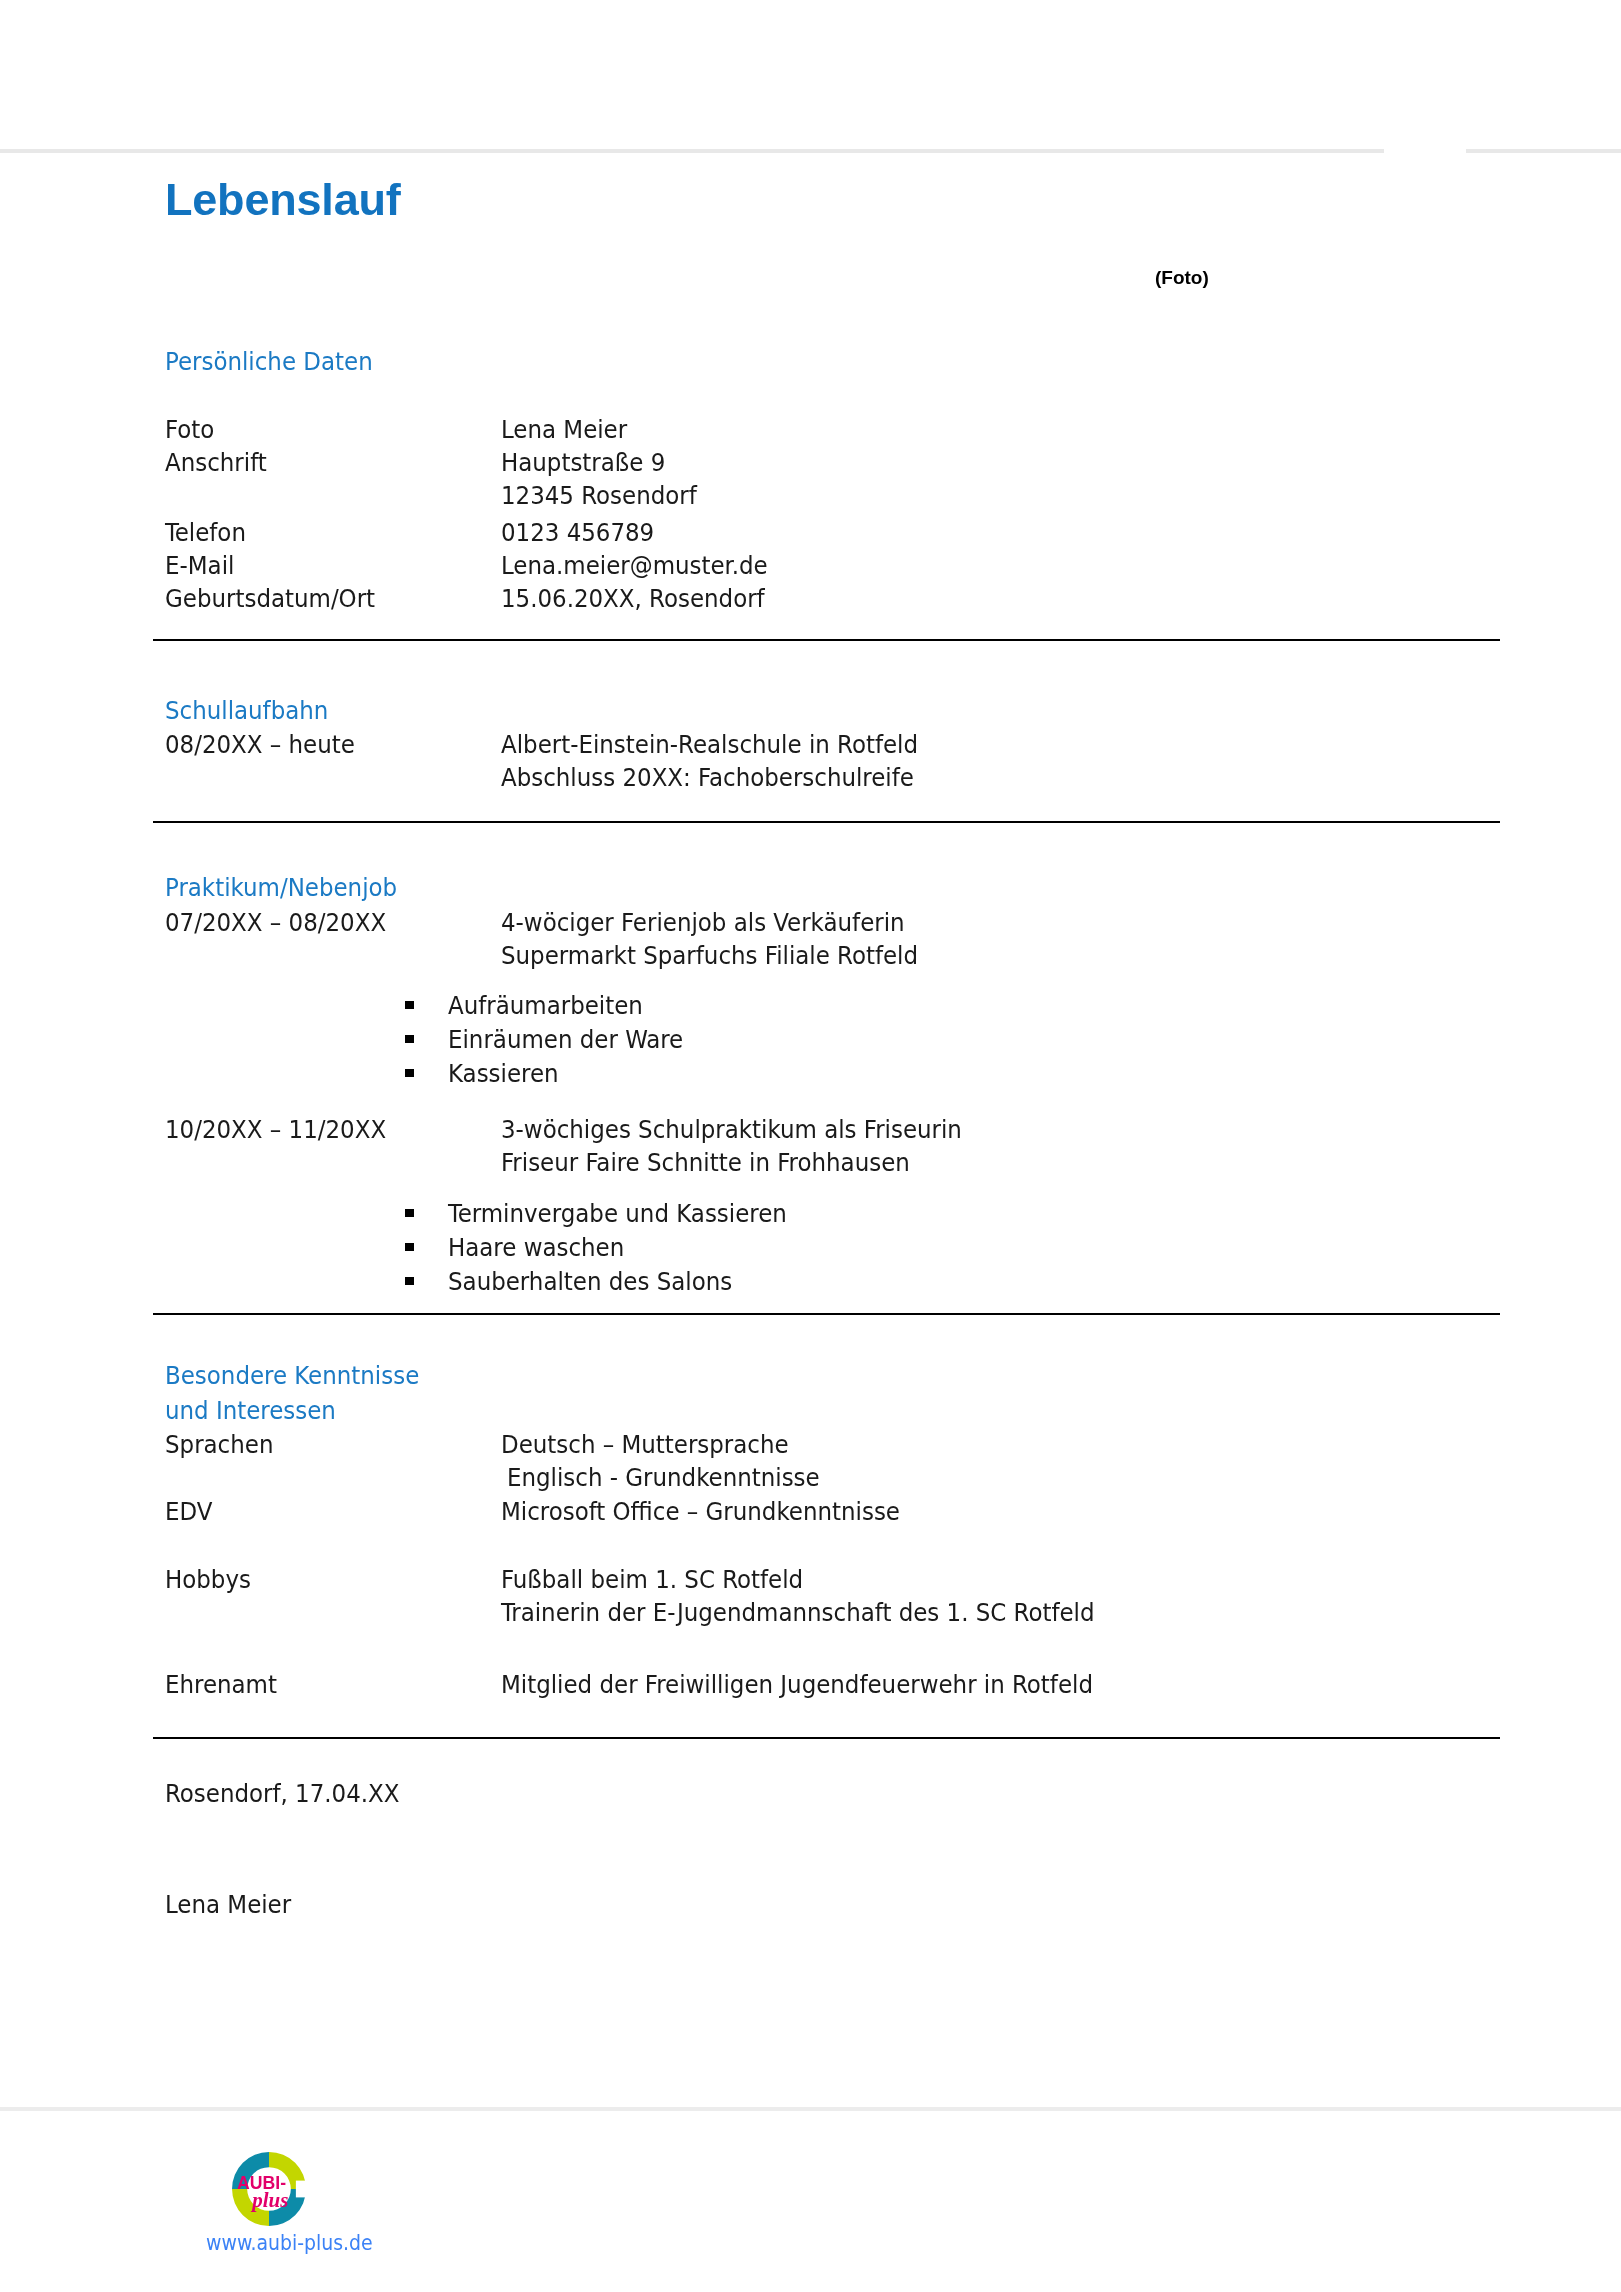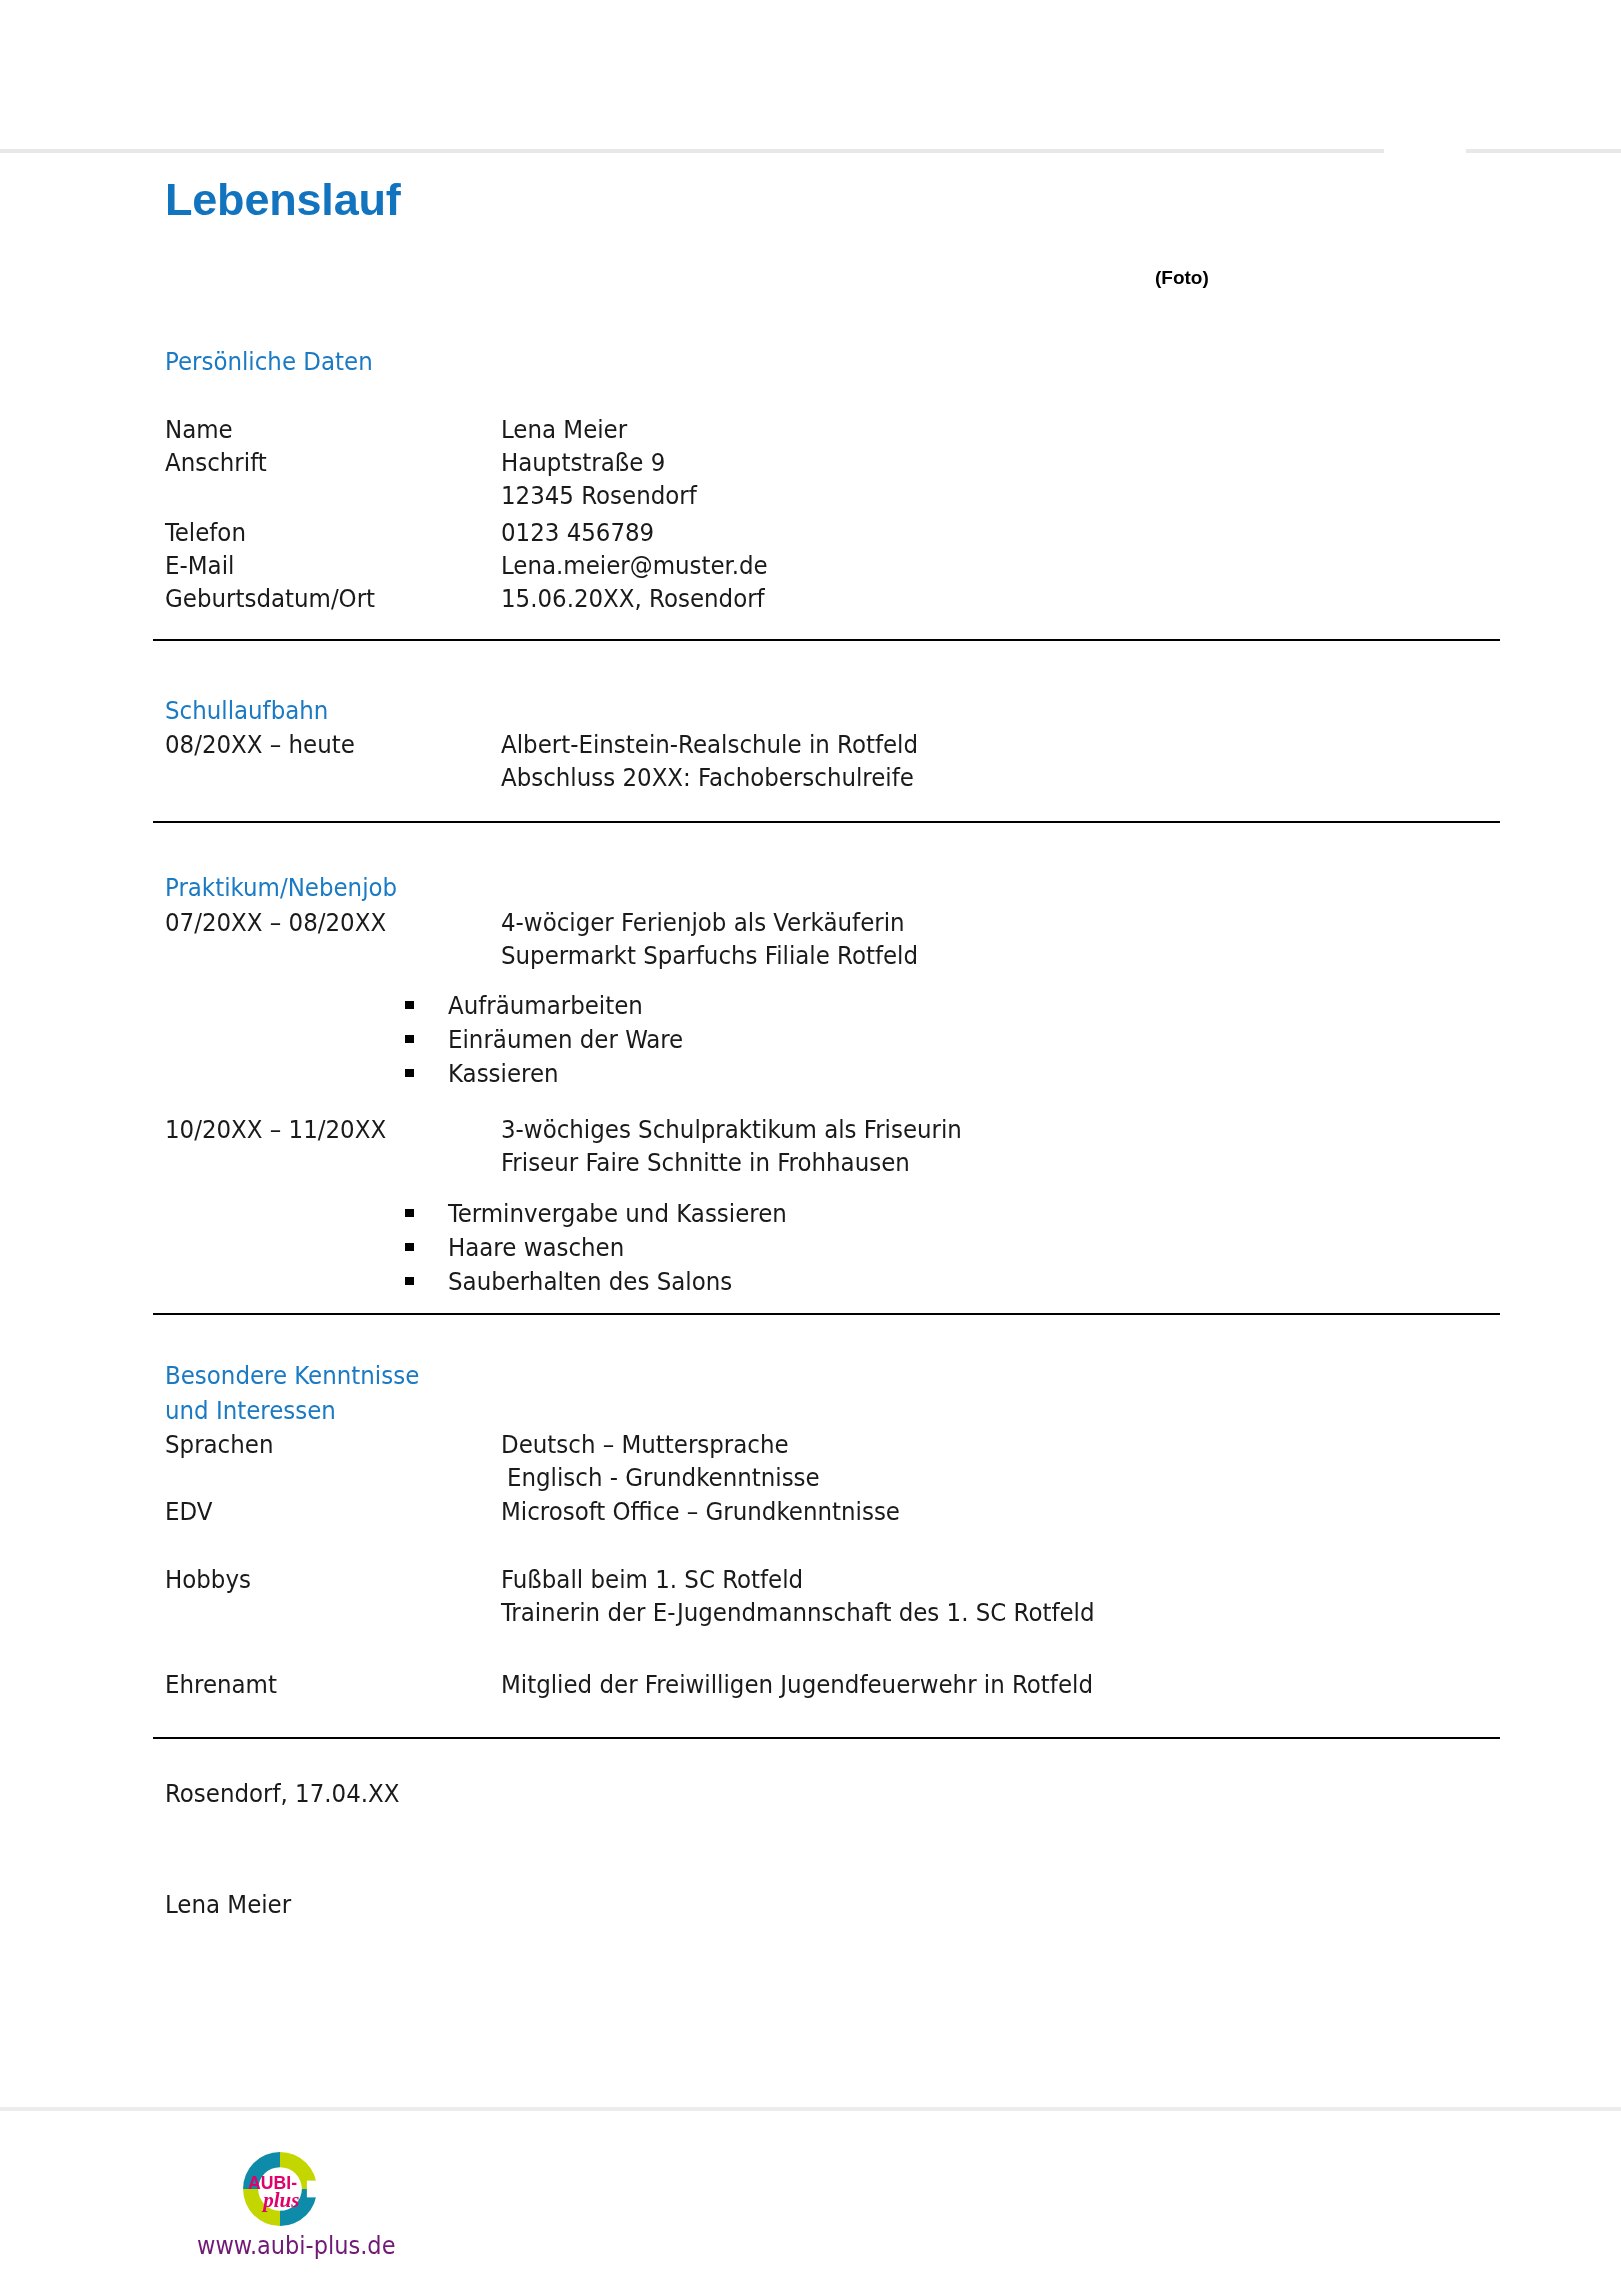--- a/index.html
+++ b/index.html
@@ -155,46 +155,46 @@
     flex-direction: column;
   }
   .logo {
     position: relative;
     width: 84px;
     height: 84px;
     flex: 0 0 auto;
   }
   .logo svg { display: block; }
   .footer-url {
-    margin-left: 32px;
+    margin-left: 41px;
     font-family: "DejaVu Sans Condensed", "Liberation Sans Narrow", "Liberation Sans", sans-serif;
     font-stretch: condensed;
-    font-size: 25px;
-    color: #701a75;
+    font-size: 21px;
+    color: #3b82f6;
     white-space: nowrap;
   }
 </style>
 </head>
 <body>
 
 <div class="page">
 
   <div class="header-rule"></div>
   <div class="header-rule-stub"></div>
 
   <div class="content">
 
     <div class="doc-title">Lebenslauf</div>
 
     <div class="foto-label">(Foto)</div>
 
     <div class="sec-head" style="position:absolute; top:344px; left:165px;">Persönliche Daten</div>
 
     <div class="row" style="top:412px;">
-      <div class="lbl body-text">Name</div>
+      <div class="lbl body-text">Foto</div>
       <div class="val body-text">Lena Meier</div>
     </div>
 
     <div class="row" style="top:445px;">
       <div class="lbl body-text">Anschrift</div>
       <div class="val body-text">Hauptstraße 9</div>
       <div class="val body-text" style="top:33px;">12345 Rosendorf</div>
     </div>
 
     <div class="row" style="top:515px;">

